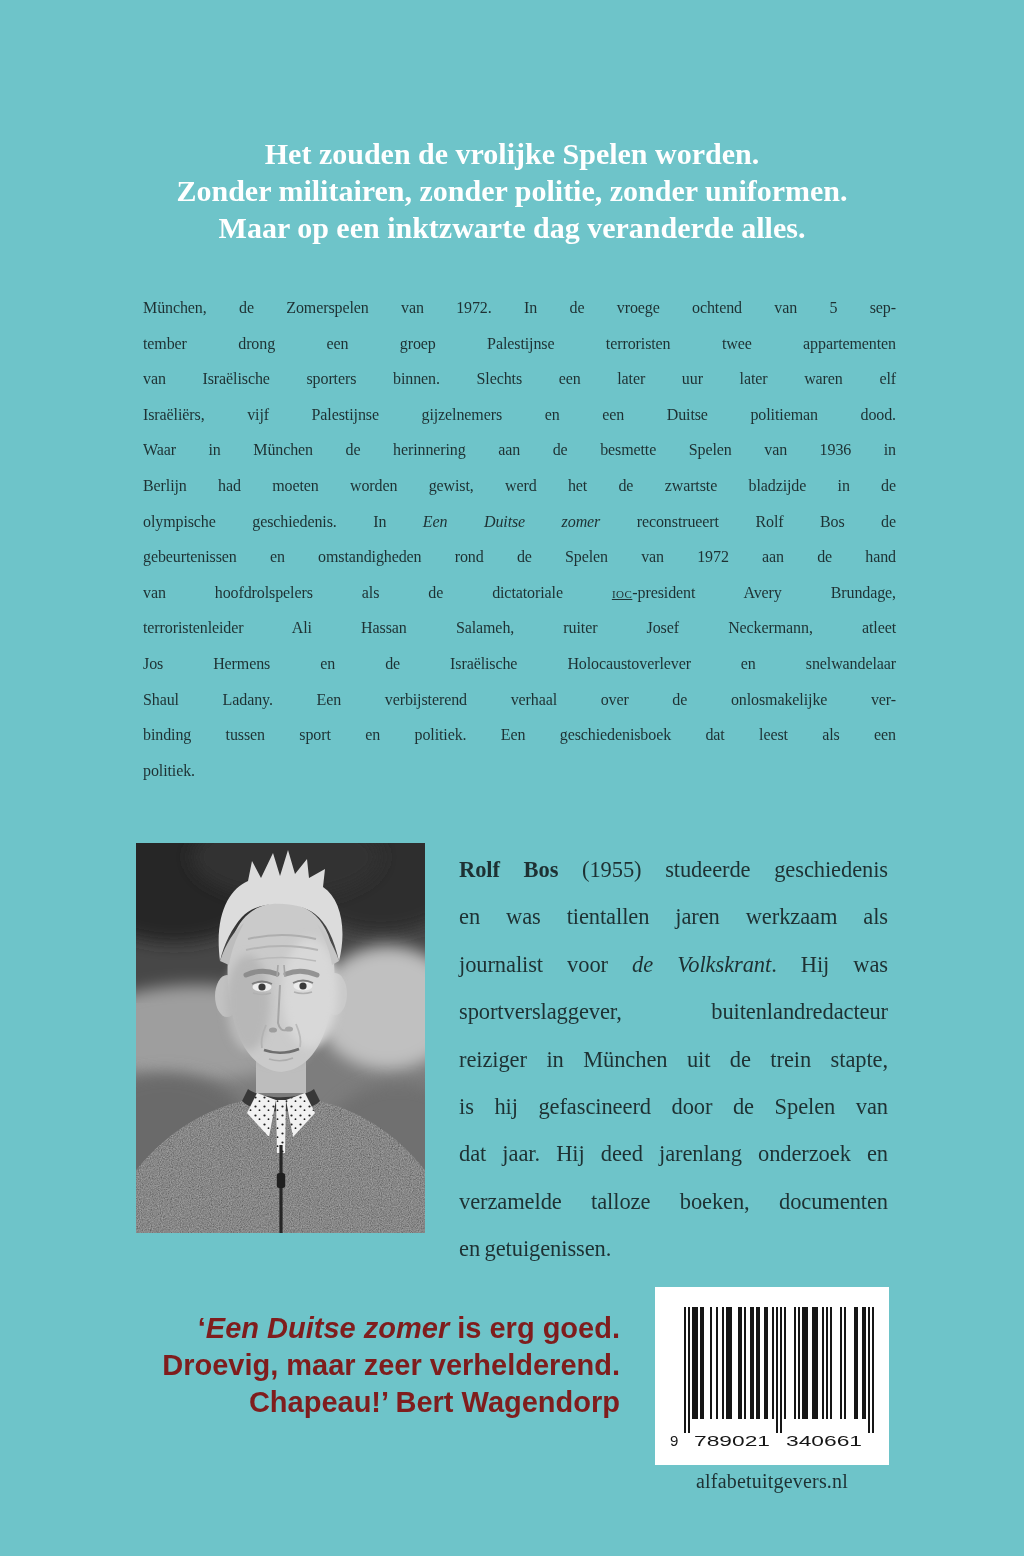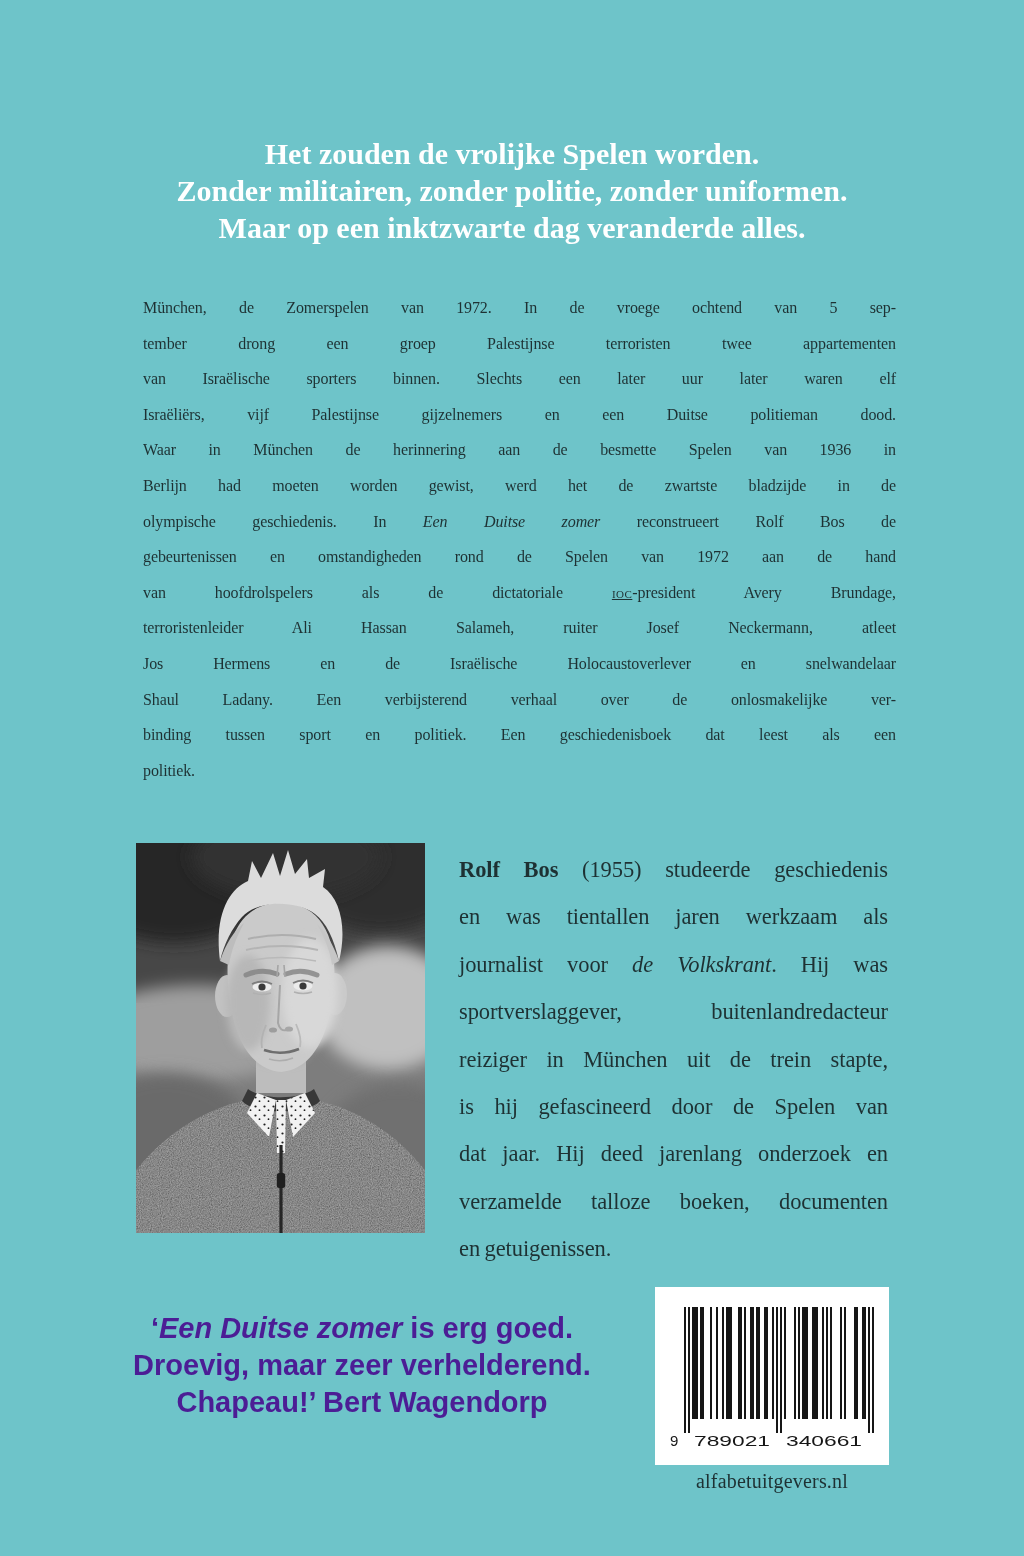--- a/index.html
+++ b/index.html
@@ -29,23 +29,23 @@
   }
   .bio{
     position:absolute;left:459px;top:840px;width:429px;
     font-size:22.5px;line-height:35.4px;
     letter-spacing:-0.1px;word-spacing:-1px;
   }
   .bio .rich-line{text-align:justify;text-align-last:justify;margin-top:12px;}
   .bio .rich-line:last-child{text-align-last:left;}
   
   .quote{
-    position:absolute;left:104px;top:1310px;width:516px;text-align:center;
+    position:absolute;left:104px;top:1310px;width:516px;text-align:right;
     font-family:"Liberation Sans",sans-serif;font-weight:bold;
-    font-size:29px;line-height:37px;color:#4c1d95;
+    font-size:29px;line-height:37px;color:#7f1d1d;
   }
   .quote .rich-line{white-space:nowrap;}
   
   .barcode-box{
     position:absolute;left:655px;top:1287px;width:234px;height:178px;
     background:#ffffff;display:flex;align-items:flex-start;justify-content:center;
   }
   .barcode-box svg{margin-top:20px;}
   .barcode-digit-text{
     font-family:"Liberation Sans",sans-serif;font-size:15px;fill:#161616;

